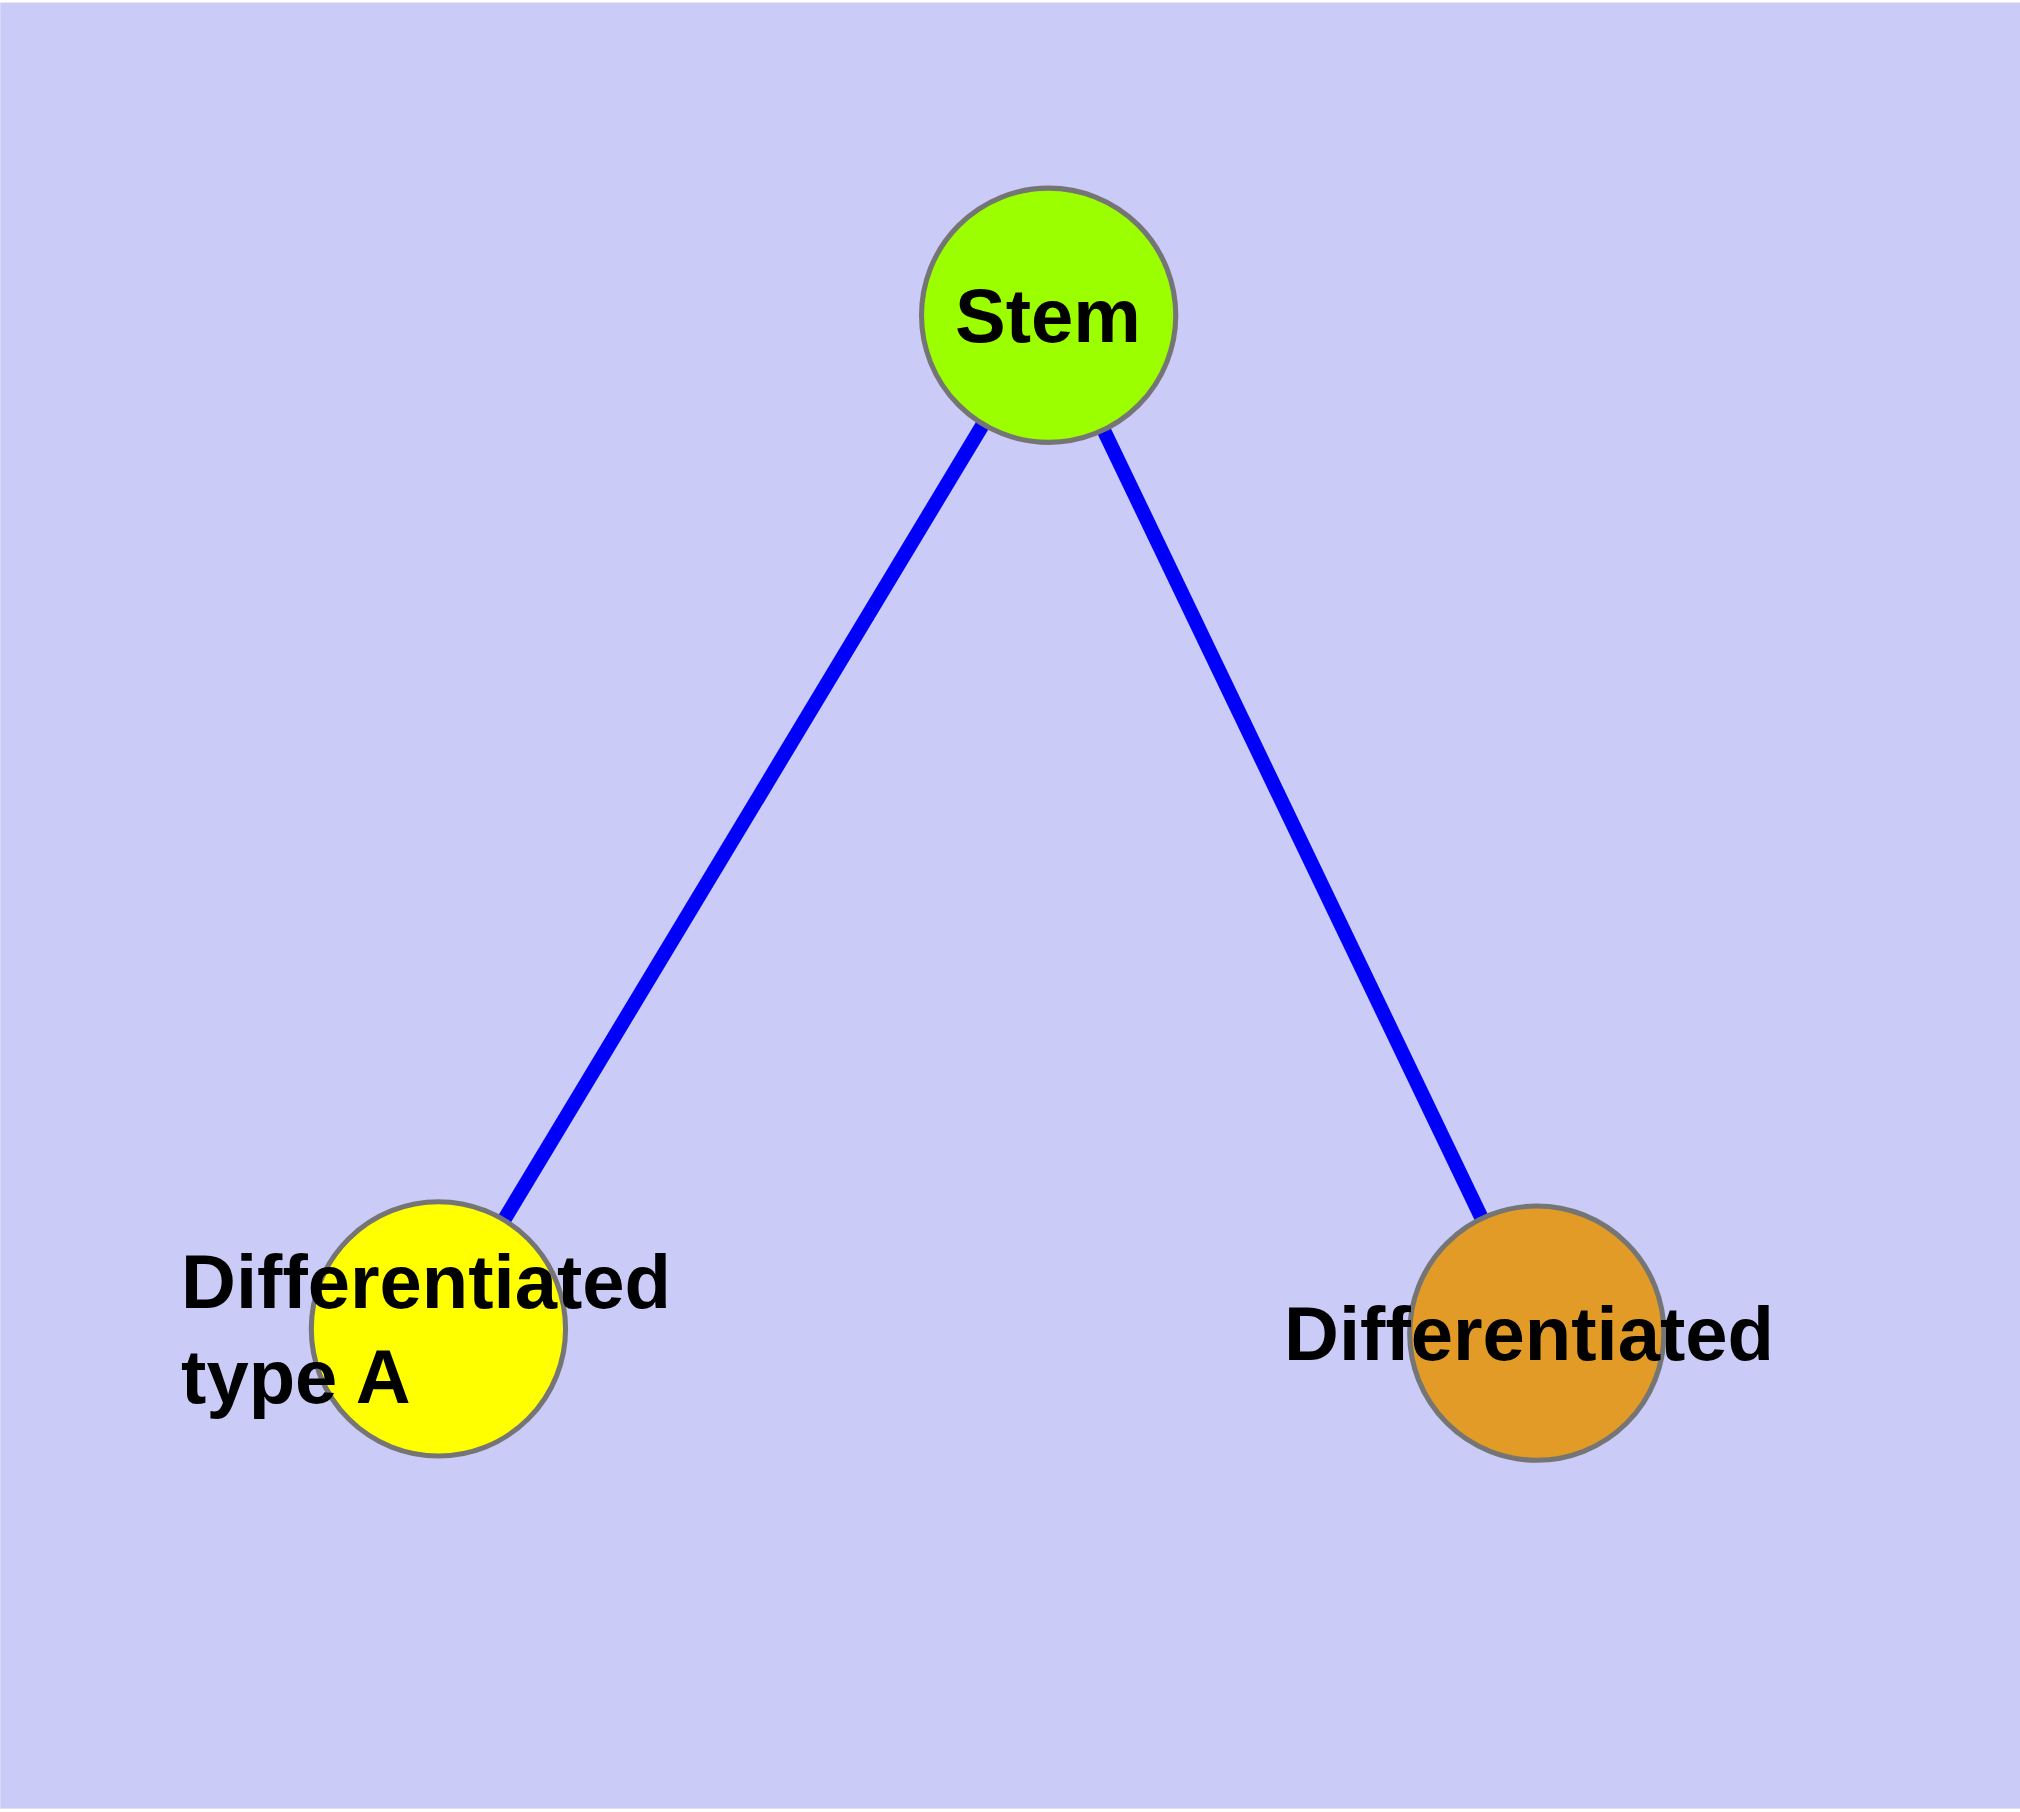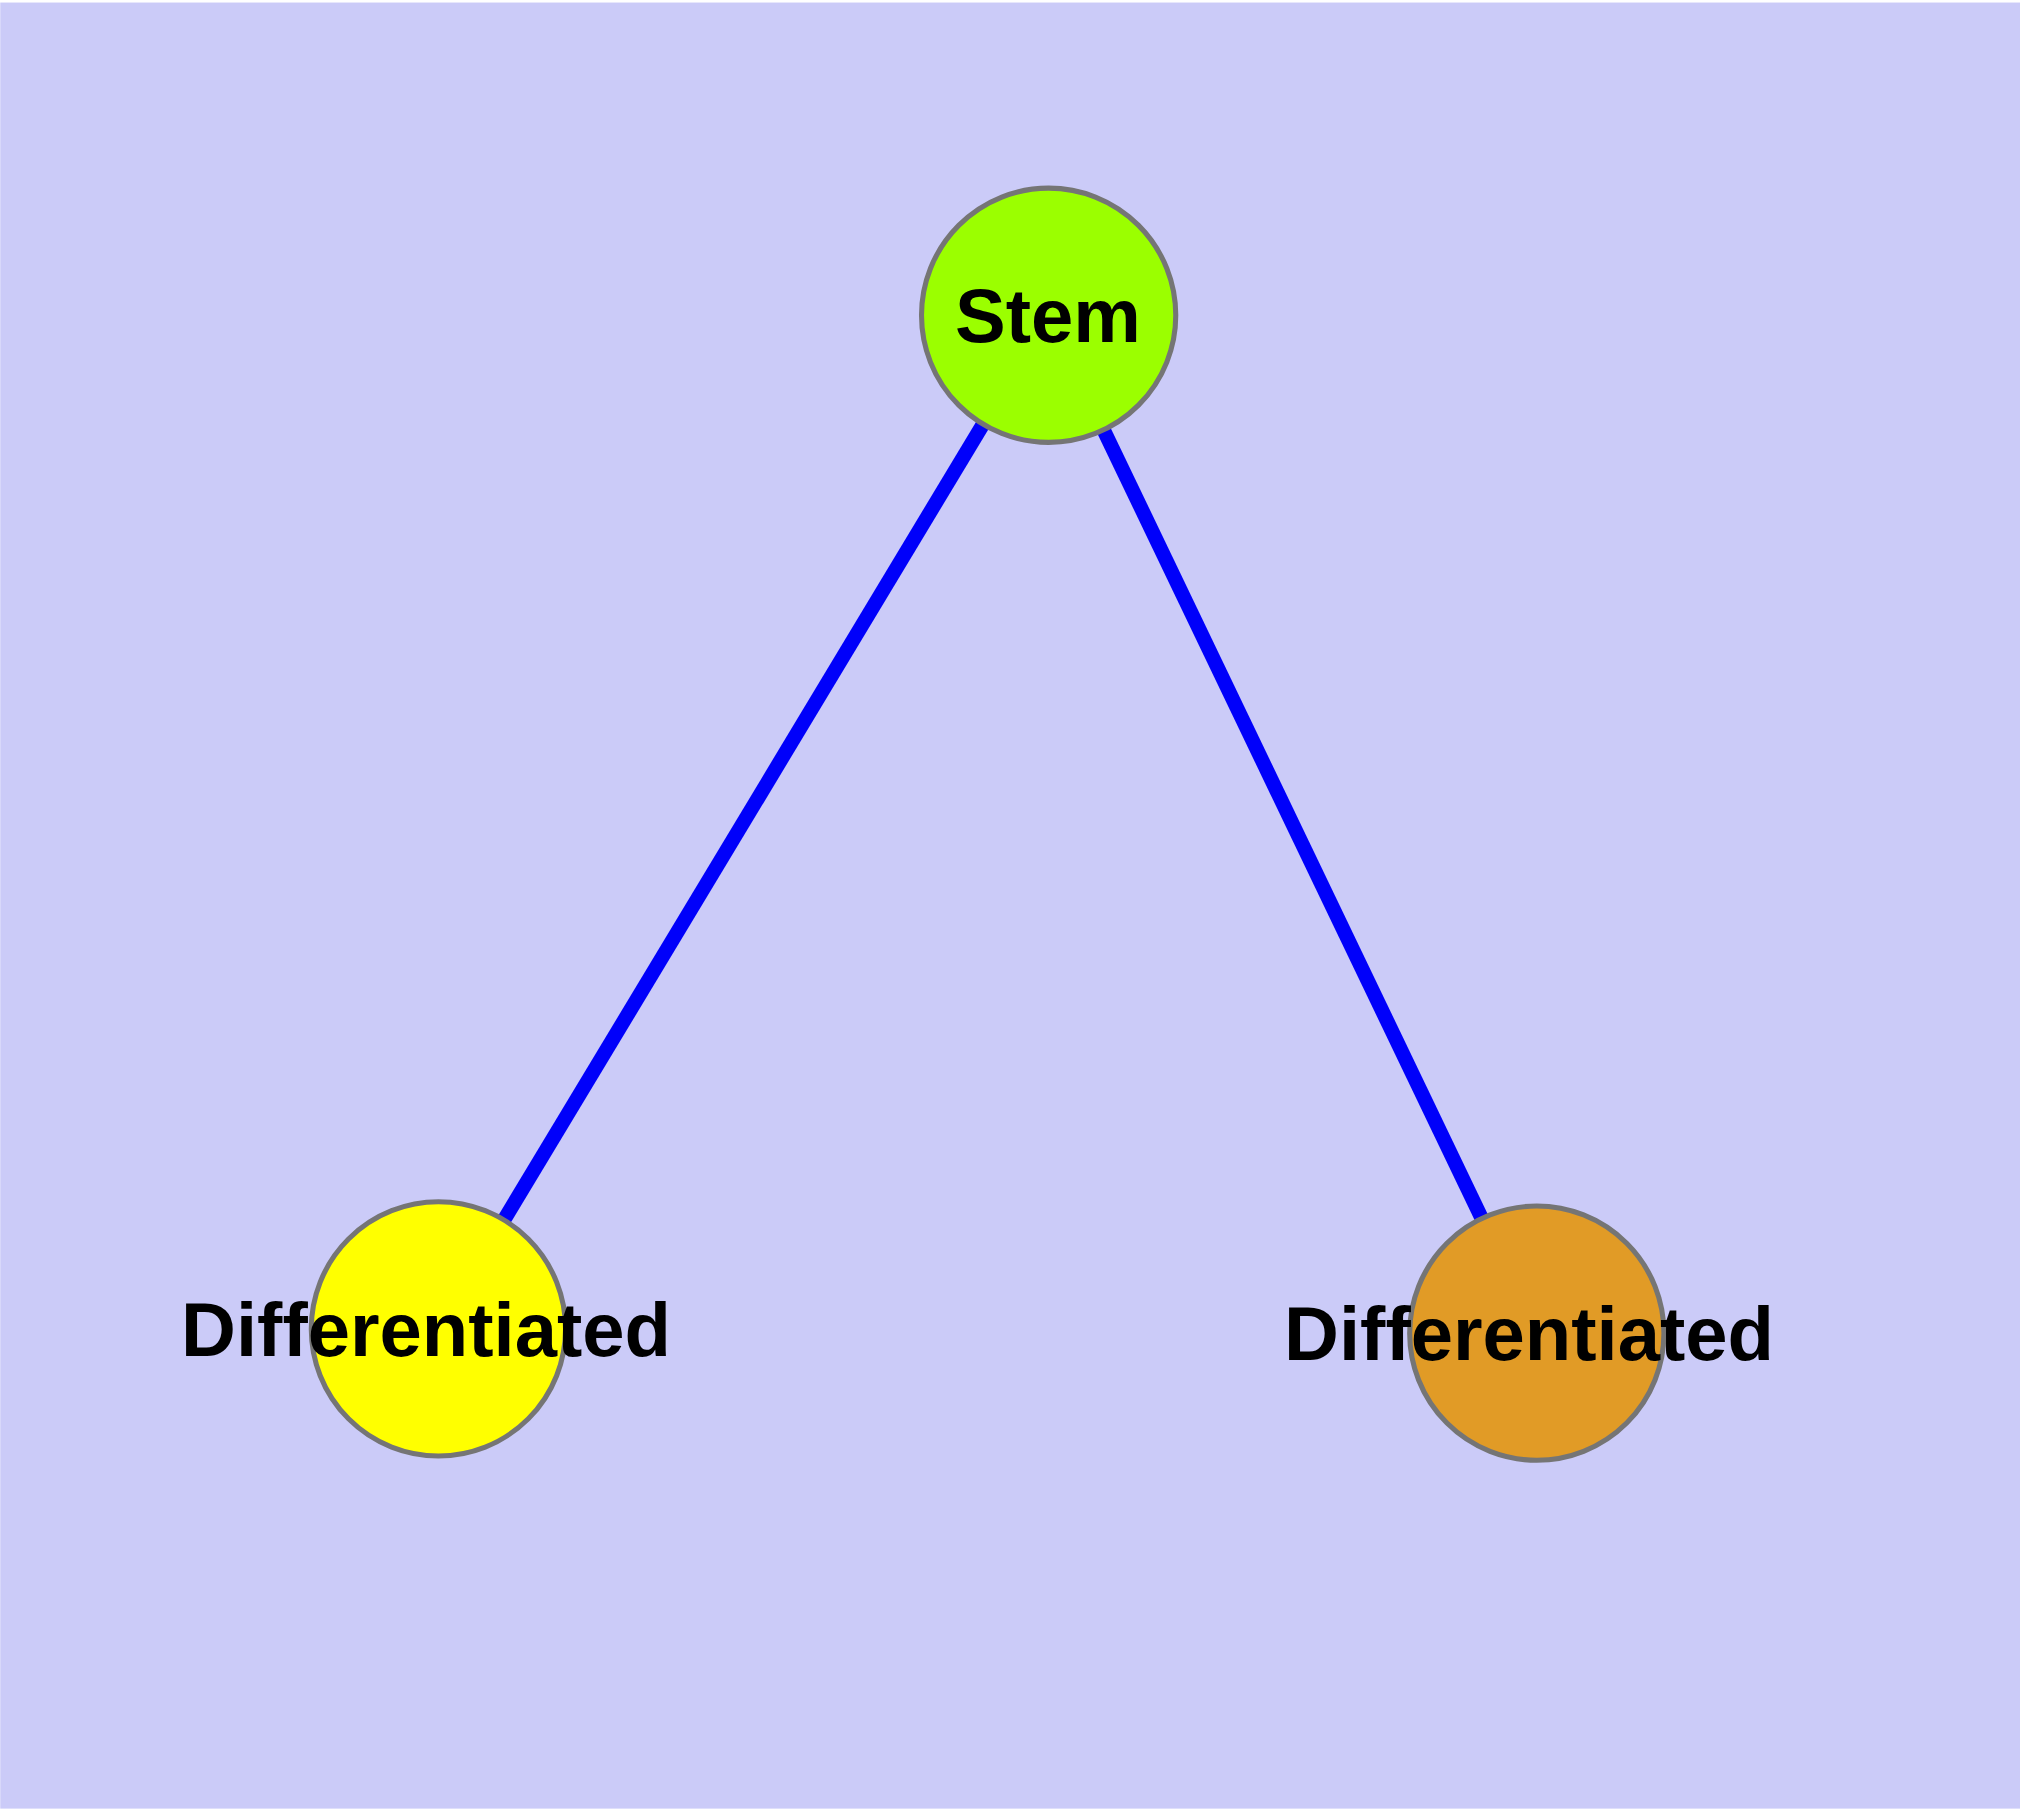--- a/index.html
+++ b/index.html
@@ -51,18 +51,19 @@
   <circle cx="517" cy="1568" r="150" stroke-width="6" fill="#FFFF00" stroke="#757575"></circle>
   <circle cx="1813" cy="1573" r="150" stroke-width="6" fill="#E19B26" stroke="#757575"></circle>
 </svg>
 
 <div class="node-label pos-stem">
   <div>Stem</div>
 </div>
 
 <div class="node-label pos-type-a">
   <div>Differentiated</div>
+  <div>type A</div>
 </div>
 
 <div class="node-label pos-type-b">
   <div>Differentiated</div>
 </div>
 
 
 </body></html>

